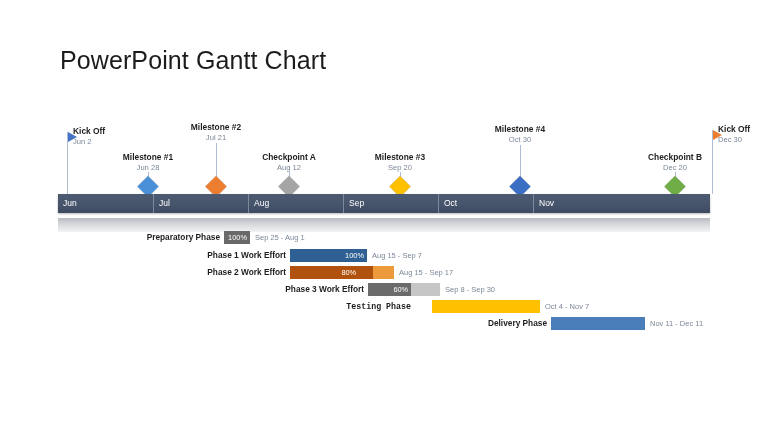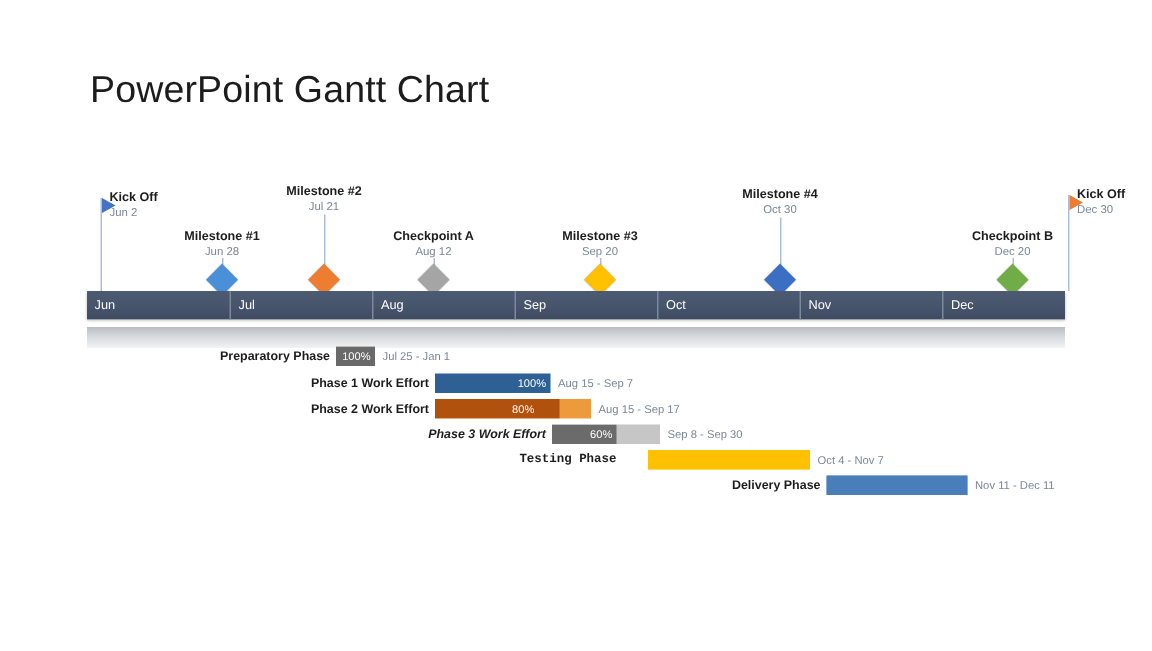--- a/index.html
+++ b/index.html
@@ -206,51 +206,50 @@
       </div>
     </div>
 
   <div id="timeline-bar">
       <div class="month-cell" style="left: 0px; width: 95px;">Jun</div>
       <div class="month-cell divided" style="left: 95px; width: 95px;">Jul</div>
       <div class="month-cell divided" style="left: 190px; width: 95px;">Aug</div>
       <div class="month-cell divided" style="left: 380px; width: 95px;">Oct</div>
       <div class="month-cell divided" style="left: 285px; width: 95px;">Sep</div>
       <div class="month-cell divided" style="left: 475px; width: 95px;">Nov</div>
-      <div class="month-cell divided" style="left: 570px; width: 82px;">Dec</div>
     </div>
   <div id="timeline-shadow"></div>
 
   <div id="tasks-layer">
       <div class="task-row" style="top: 231px;">
         <div class="task-name" style="right: 548px;">Preparatory Phase</div>
         <div class="task-bar" style="left: 224px; width: 26px; background: rgb(191, 191, 191);">
           <div class="task-bar-fill" style="width: 100%; background: rgb(105, 105, 105);"></div>
         </div>
         <div class="task-pct" style="left: 224px; width: 26px; text-align: right; padding-right: 3px; box-sizing: border-box;">100%</div>
-        <div class="task-dates" style="left: 255px;">Jul 25 - Jan 1</div>
+        <div class="task-dates" style="left: 255px;">Sep 25 - Aug 1</div>
       </div>
       <div class="task-row" style="top: 249px; padding-left: 28px;">
         <div class="task-name" style="right: 482px;">Phase 1 Work Effort</div>
         <div class="task-bar" style="left: 290px; width: 77px; background: rgb(91, 155, 213);">
           <div class="task-bar-fill" style="width: 100%; background: rgb(46, 96, 148);"></div>
         </div>
         <div class="task-pct" style="left: 290px; width: 77px; text-align: right; padding-right: 3px; box-sizing: border-box;">100%</div>
         <div class="task-dates" style="left: 372px;">Aug 15 - Sep 7</div>
       </div>
       <div class="task-row" style="top: 266px;">
         <div class="task-name" style="right: 482px;">Phase 2 Work Effort</div>
         <div class="task-bar" style="left: 290px; width: 104px; background: rgb(237, 154, 60);">
           <div class="task-bar-fill" style="width: 80%; background: rgb(177, 81, 14);"></div>
         </div>
         <div class="task-pct" style="left: 290px; width: 83.2px; text-align: right; padding-right: 17px; box-sizing: border-box;">80%</div>
         <div class="task-dates" style="left: 399px;">Aug 15 - Sep 17</div>
       </div>
       <div class="task-row" style="top: 283px;">
-        <div class="task-name" style="right: 404px; font-style: italic;">Phase 3 Work Effort</div>
+        <div class="task-name" style="right: 404px;">Phase 3 Work Effort</div>
         <div class="task-bar" style="left: 368px; width: 72px; background: rgb(198, 198, 198);">
           <div class="task-bar-fill" style="width: 60%; background: rgb(107, 107, 107);"></div>
         </div>
         <div class="task-pct" style="left: 368px; width: 43.2px; text-align: right; padding-right: 3px; box-sizing: border-box;">60%</div>
         <div class="task-dates" style="left: 445px;">Sep 8 - Sep 30</div>
       </div>
       <div class="task-row" style="top: 300px;">
         <div class="task-name" style="right: 357px; font-family: Liberation Mono, monospace;">Testing Phase</div>
         <div class="task-bar" style="left: 432px; width: 108px; background: rgb(255, 192, 0);">
           <div class="task-bar-fill" style="width: 100%; background: rgb(255, 192, 0);"></div>

